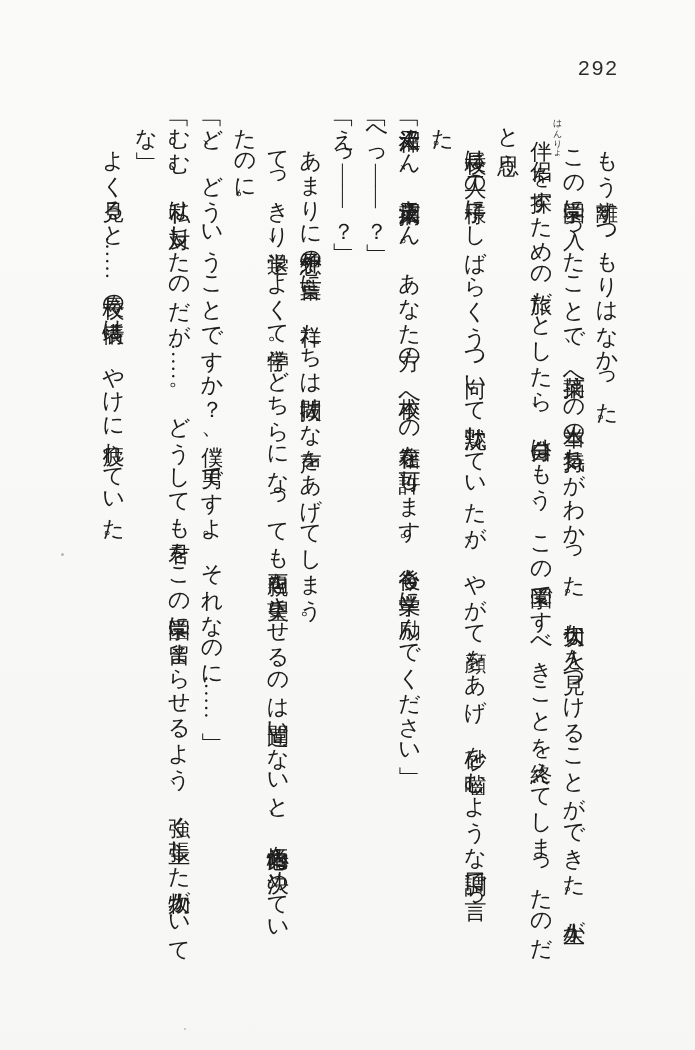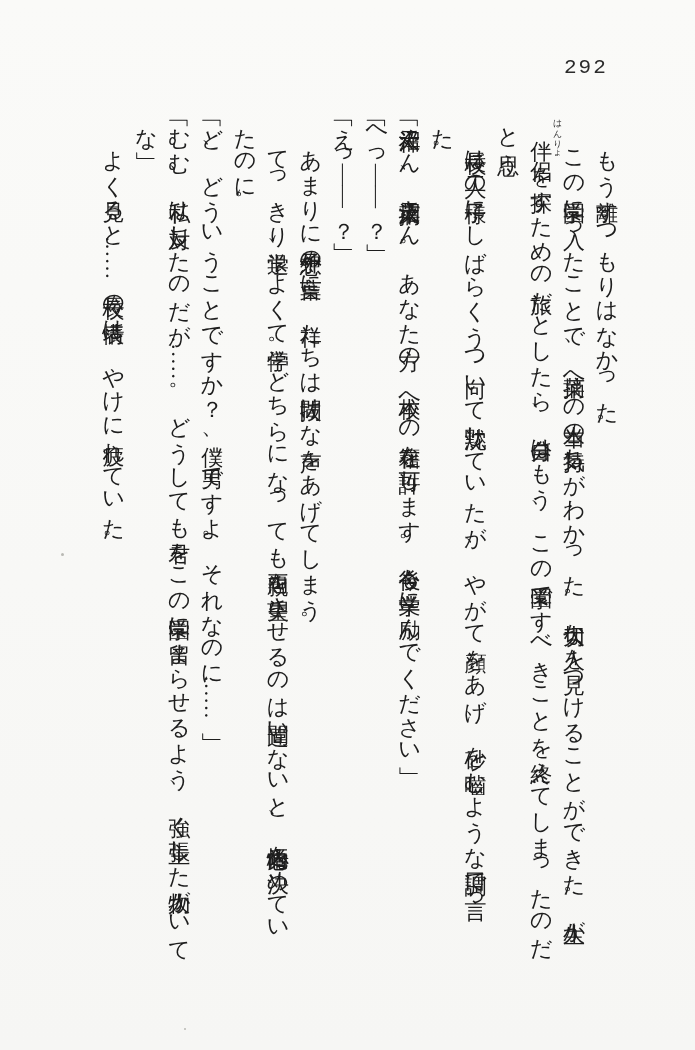--- a/index.html
+++ b/index.html
@@ -15,25 +15,25 @@
   .page {
     position: relative;
     width: 695px;
     height: 1050px;
     background: linear-gradient(180deg, #fafaf8 0%, #f8f8f6 55%, #f6f6f4 100%);
     font-family: "Liberation Serif", "DejaVu Serif", serif;
   }
   .page-number {
     position: absolute;
     top: 56px;
-    left: 564px;
+    left: 578px;
     font-size: 21px;
     letter-spacing: 2px;
     color: #2b2b2b;
-    font-family: Liberation Mono, monospace;
+    font-family: Liberation Sans, sans-serif;
   }
   .body-text {
     position: absolute;
     top: 113px;
     right: 72px;
     width: 562px;
     height: 840px;
     writing-mode: vertical-rl;
     -webkit-writing-mode: vertical-rl;
     text-orientation: mixed;

